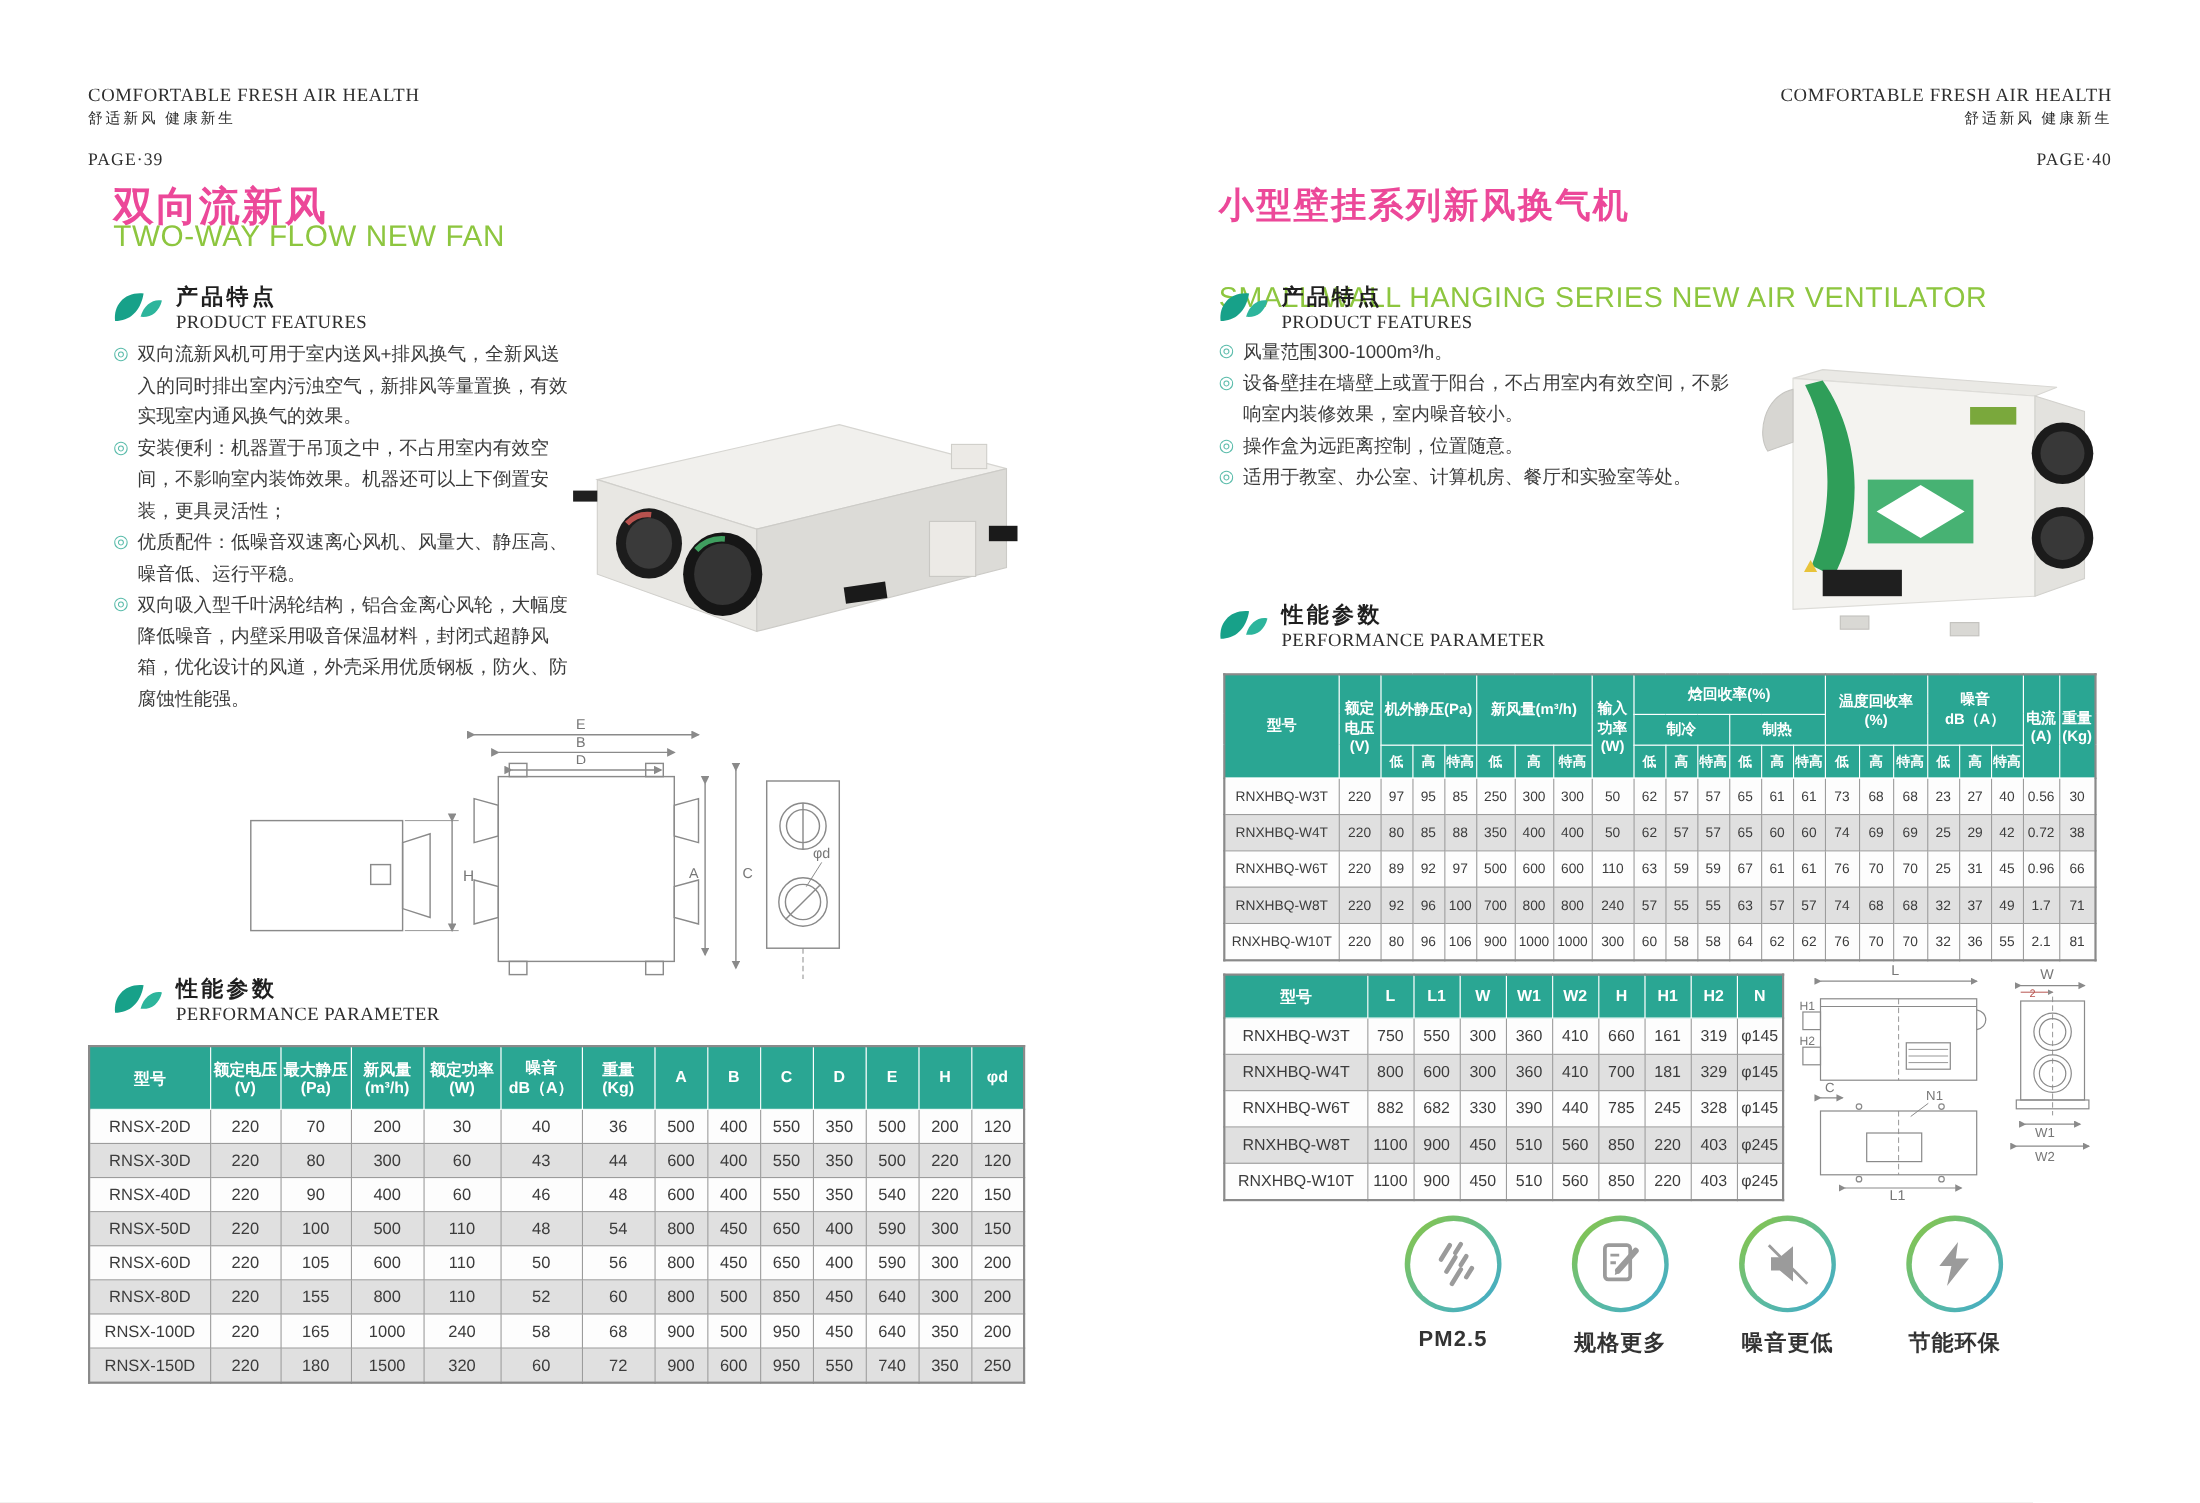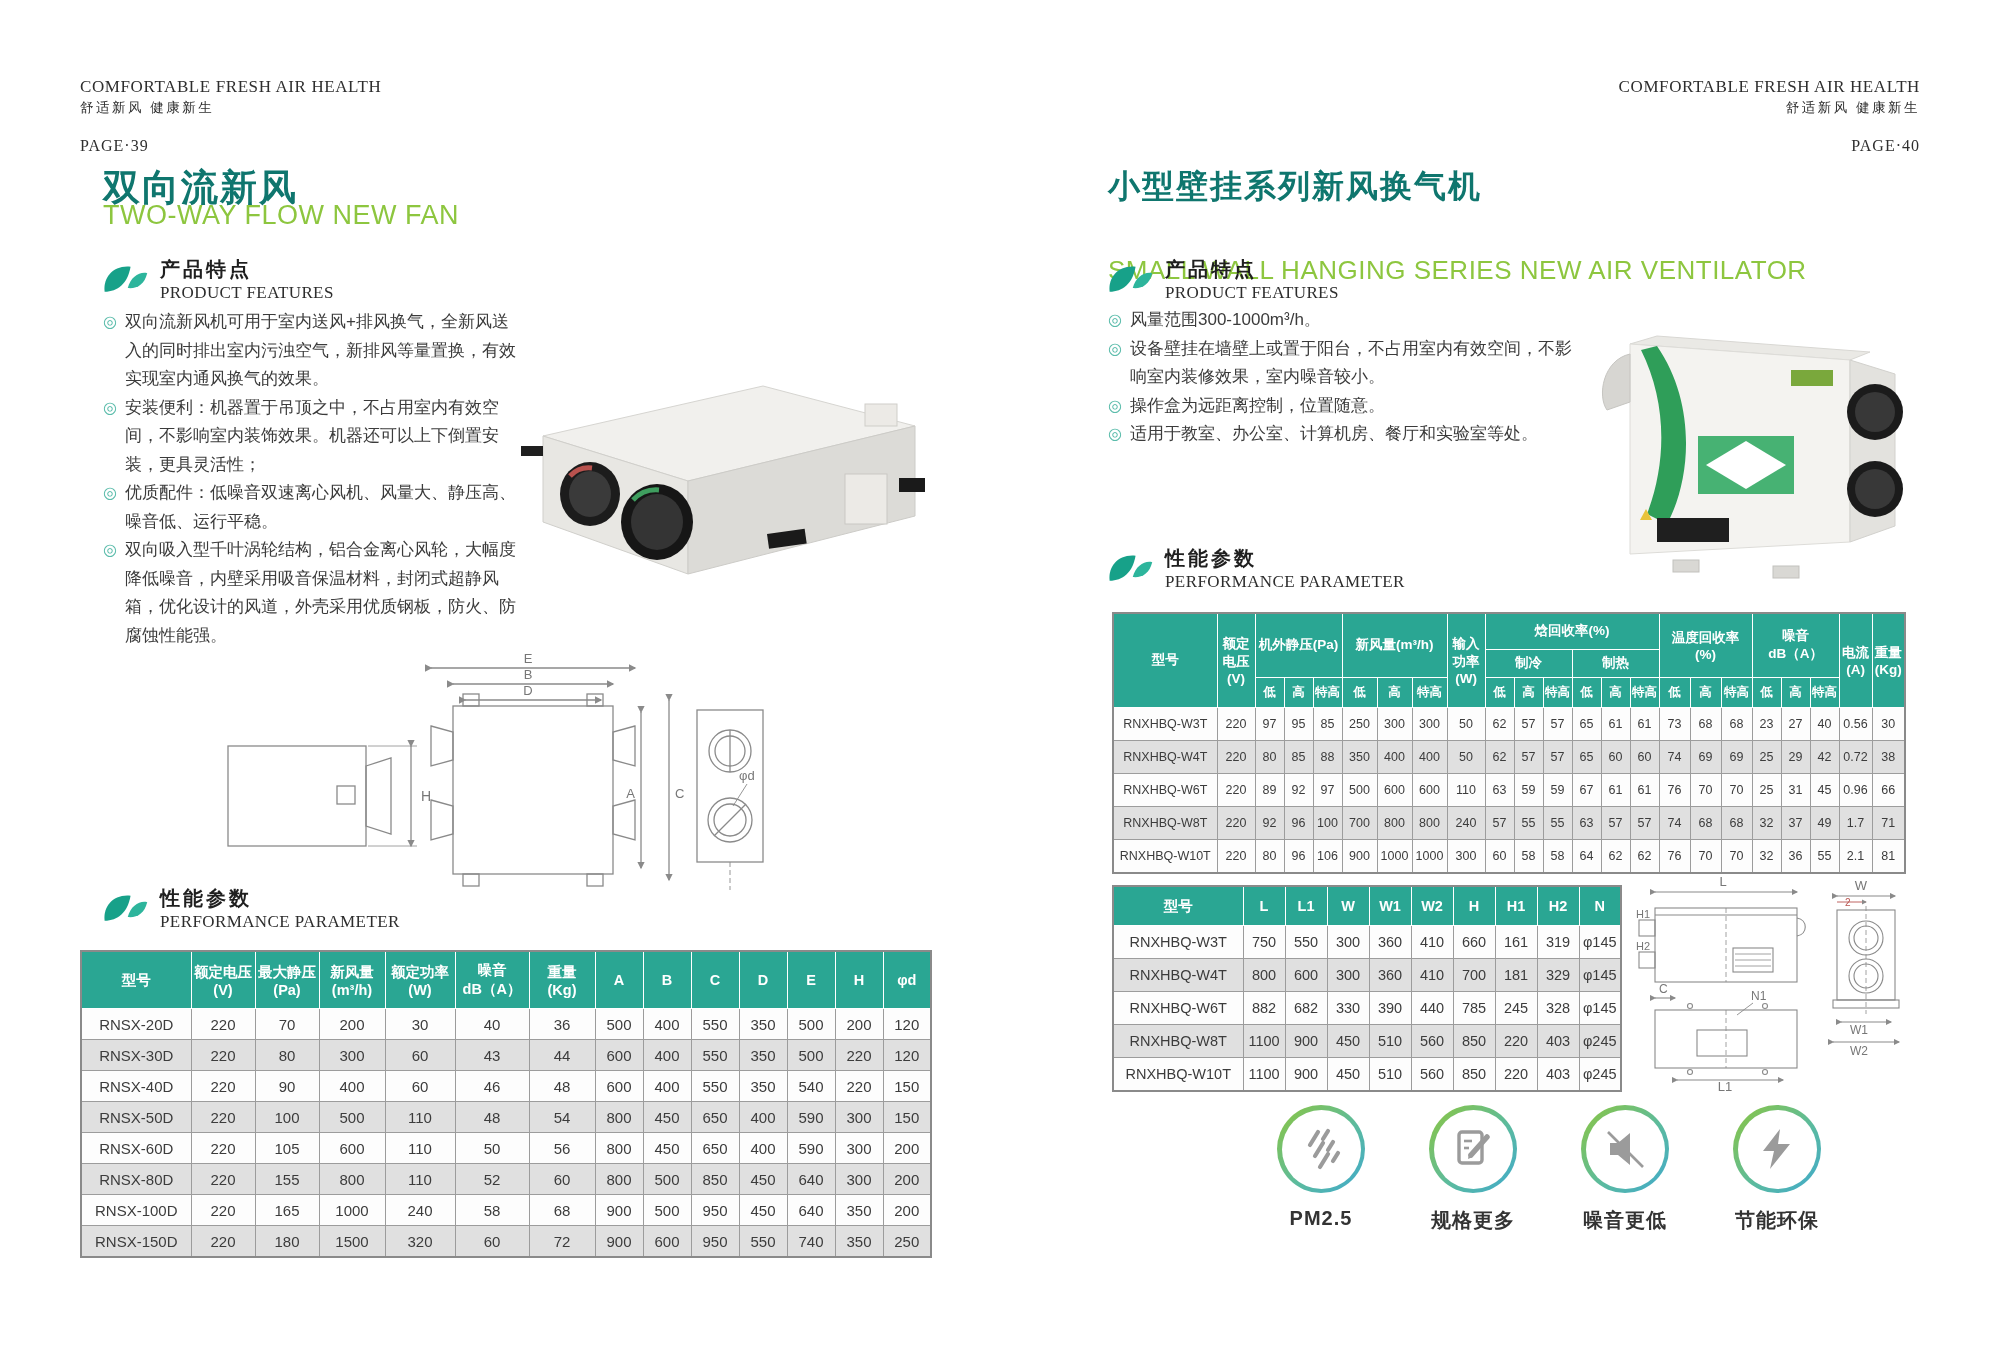--- a/index.html
+++ b/index.html
@@ -5,21 +5,21 @@
   html,body{margin:0;padding:0;background:#e9e9e7;}
   .page{position:relative;width:2000px;height:1366px;background:#ffffff;overflow:hidden;
         font-family:"Liberation Sans",sans-serif;color:#3a3a3a;}
   
   .hdr{position:absolute;color:#2e2e2e;line-height:1.25;}
   .hdr .en{font-family:"Liberation Serif",serif;font-size:17px;letter-spacing:.6px;}
   .hdr .zh{font-size:13.5px;letter-spacing:2.5px;margin-top:3px;}
   .hdr .pg{font-family:"Liberation Serif",serif;font-size:16px;letter-spacing:1px;margin-top:19px;}
   .hdr.right{text-align:right;}
   
-  .title-zh{position:absolute;font-weight:bold;color:#0f766e;letter-spacing:2px;}
+  .title-zh{position:absolute;font-weight:bold;color:#ec4899;letter-spacing:2px;}
   .title-en{position:absolute;color:#8dc63f;letter-spacing:.5px;}
   
   .sec-head{position:absolute;display:flex;align-items:flex-start;gap:10px;}
   .sec-text .zh{font-size:20px;font-weight:bold;color:#1f1f1f;letter-spacing:3px;}
   .sec-text .en{font-family:"Liberation Serif",serif;font-size:17px;color:#2d2d2d;margin-top:0;letter-spacing:.4px;}
   
   .features{position:absolute;}
   .feat{display:flex;font-size:17px;color:#3b3b3b;line-height:1.68;}
   .feat .mark{color:#5bbcab;flex:0 0 22px;font-size:16px;padding-top:1px;}
   

